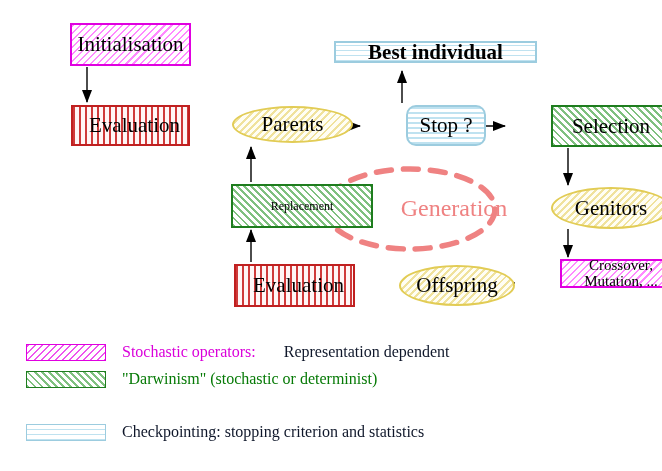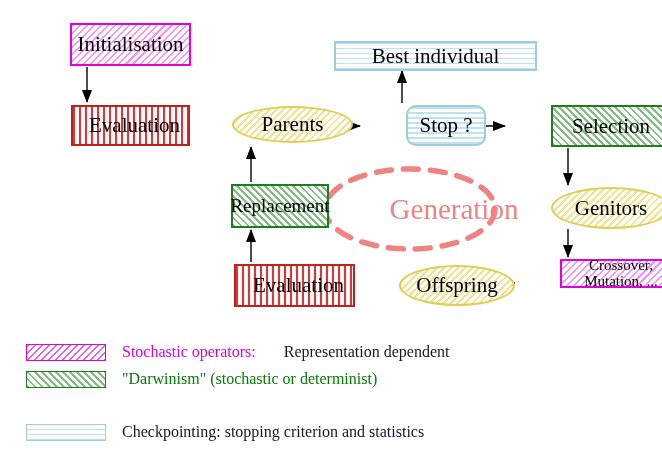--- a/index.html
+++ b/index.html
@@ -25,31 +25,31 @@
     background:repeating-linear-gradient(90deg,#cf3a3a 0 2px,#fff6f6 2px 6px);padding-left:8px; }
   .stripe-cyan { border:2px solid #9cccdf;
     background:repeating-linear-gradient(0deg,#bfe2f0 0 1.5px,#ffffff 1.5px 5px); }
   .hatch-yellow { border:2px solid #e2cc55;
     background:repeating-linear-gradient(135deg,#f0e29d 0 2px,#fffef4 2px 5px); }
 
   
   #n-init        { left:26px;  top:23px;  width:121px; height:43px; }
   #n-eval-top    { left:27px;  top:105px; width:119px; height:41px; }
   #n-parents     { left:188px; top:106px; width:121px; height:37px; }
-  #n-best        { left:290px; top:41px;  width:203px; height:30px; }
+  #n-best        { left:290px; top:41px;  width:203px; height:22px;font-weight:bold; }
   #n-stop        { left:362px; top:105px; width:80px;  height:41px; border-radius:10px; }
   #n-selection   { left:507px; top:105px; width:120px; height:42px; }
-  #n-replacement { left:187px; top:184px; width:98px; height:44px; font-size:19px; }
+  #n-replacement { left:187px; top:184px; width:142px; height:44px; font-size:12px; }
   #n-genitors    { left:507px; top:187px; width:120px; height:42px; }
   #n-crossover   { left:516px; top:259px; width:122px; height:29px; font-size:15px;
                    flex-direction:column; }
   #n-offspring   { left:355px; top:265px; width:116px; height:41px; }
   #n-eval-bottom { left:190px; top:264px; width:121px; height:43px; }
   #n-generation-label { left:323px; top:168px; width:174px; height:82px;
-                   color:#ef8282; font-size:29px; }
+                   color:#ef8282; font-size:24px; }
 
   
   .legend-row { position:absolute; left:26px; display:flex; align-items:center; }
   #lg-row-1 { top:343px; } #lg-row-2 { top:370px; }
   #lg-row-3 { top:397px; } #lg-row-4 { top:423px; }
   .swatch { width:80px; height:17px; box-sizing:border-box; flex:0 0 auto; }
   .swatch.sw-magenta { border:1.5px solid #e000e0;
     background:repeating-linear-gradient(135deg,#ee55ee 0 1.5px,#ffffff 1.5px 5px); }
   .swatch.sw-green { border:1.5px solid #1e7d1e;
     background:repeating-linear-gradient(45deg,#7fc07f 0 2px,#ffffff 2px 5px); }

